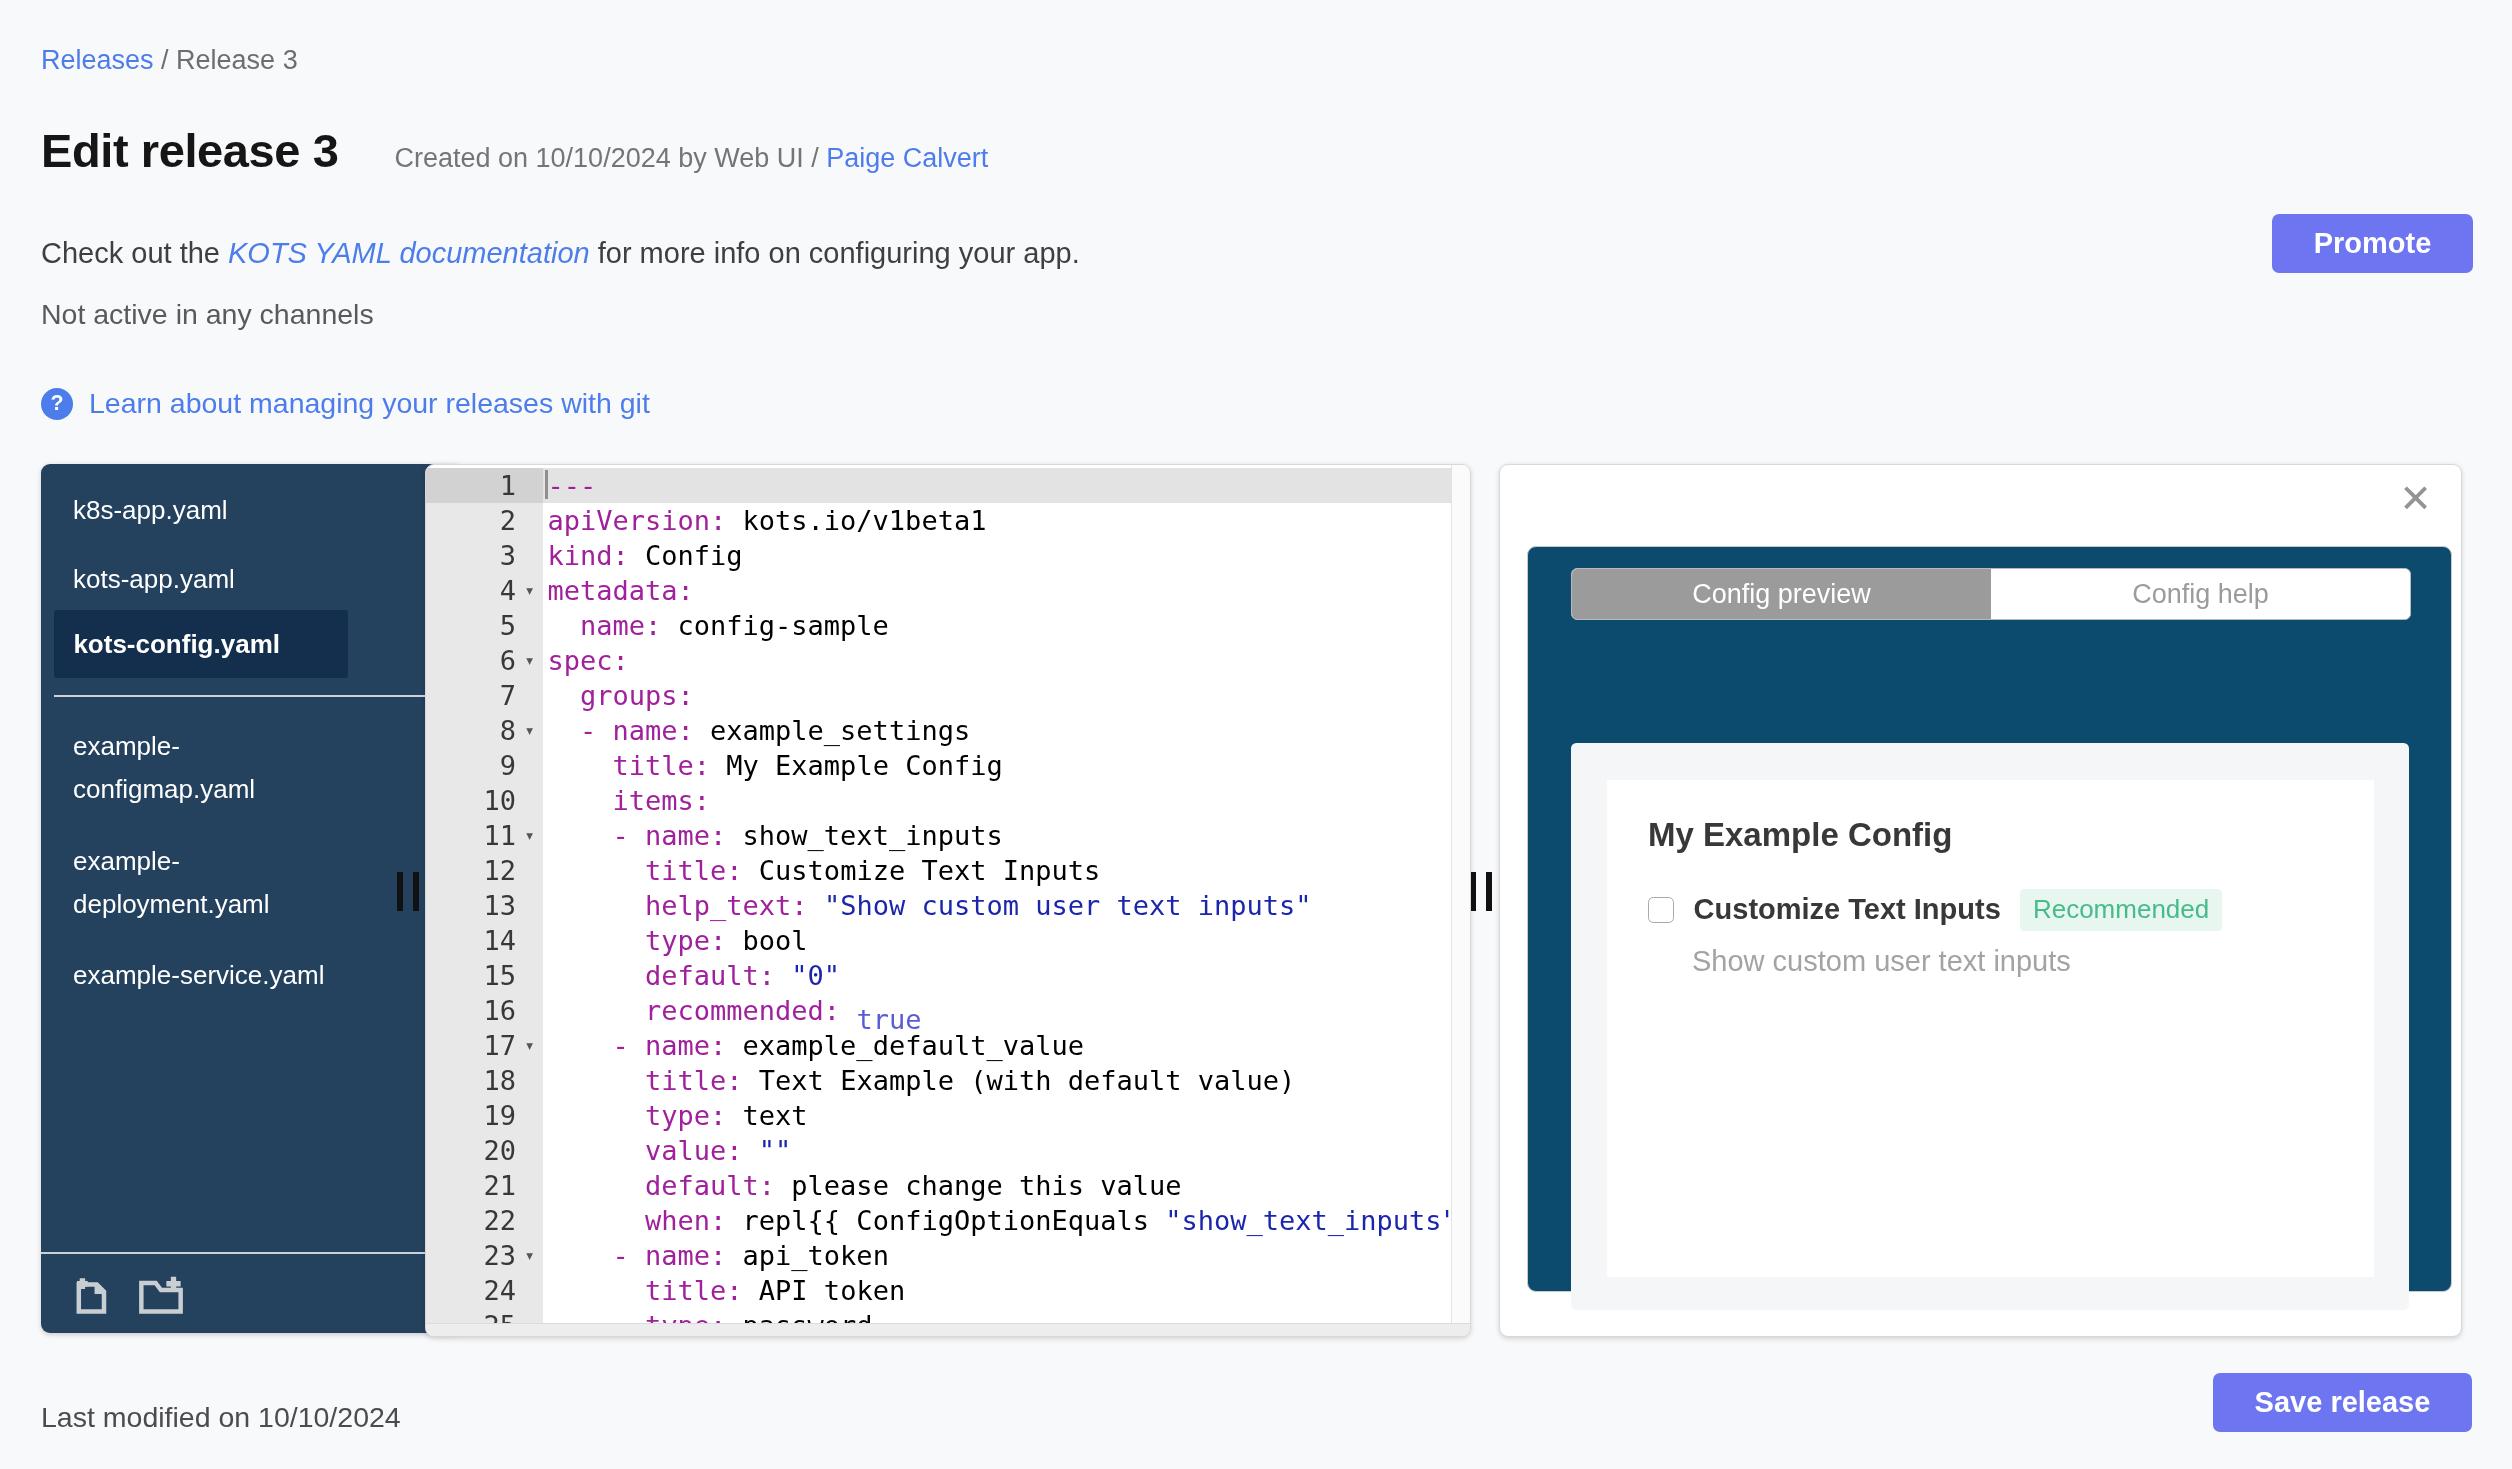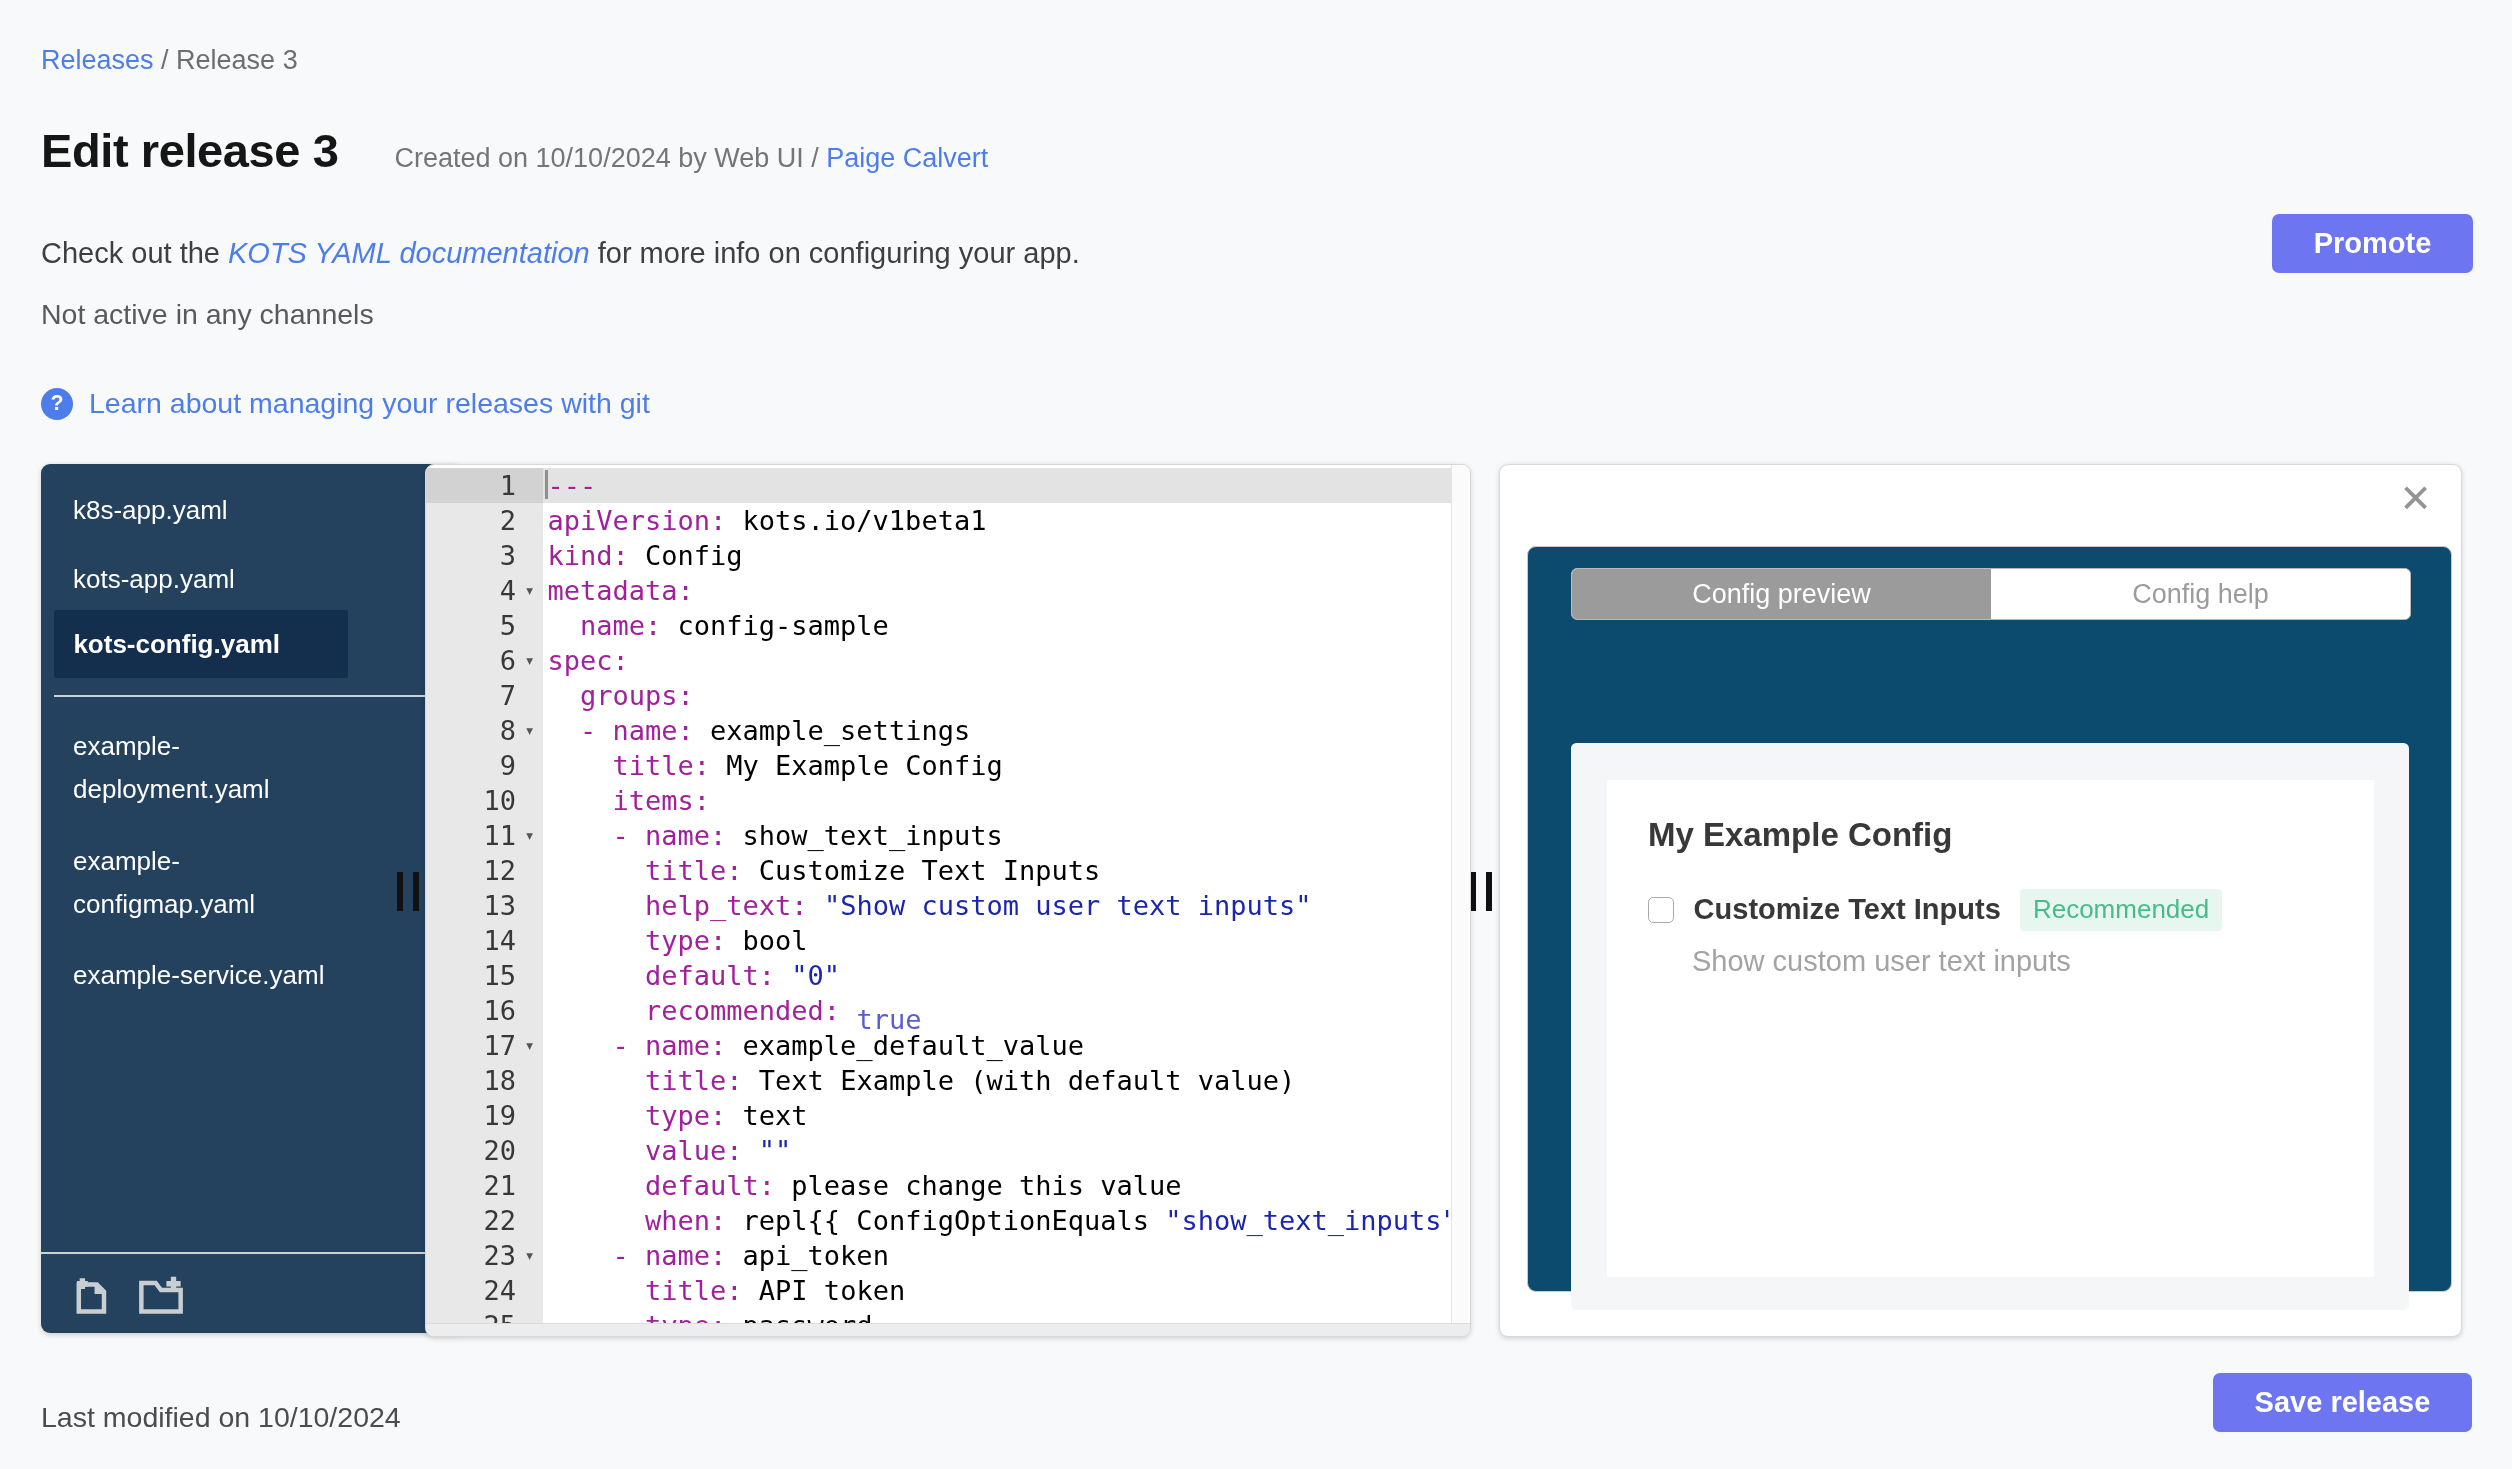--- a/index.html
+++ b/index.html
@@ -122,22 +122,22 @@
     <span class="help-badge">?</span>
     <a class="git-link">Learn about managing your releases with git</a>
   </div>
 
   <div class="sidebar">
     <div class="file-list">
         <div class="file-item">k8s-app.yaml</div>
         <div class="file-item gap-sm">kots-app.yaml</div>
         <div class="file-item active">kots-config.yaml</div>
         <div class="side-divider"></div>
+        <div class="file-item gap-md">example-configmap.yaml</div>
         <div class="file-item gap-md">example-deployment.yaml</div>
-        <div class="file-item gap-md">example-configmap.yaml</div>
         <div class="file-item gap-md">example-service.yaml</div>
       </div>
     <div class="sidebar-bottom">
       <div class="bottom-divider"></div>
       <div class="file-actions">
         <button class="icon-btn" title="">
           <svg width="45" height="45" viewBox="0 0 50 50">
             <path d="M12 14 L12 44 L40 44 L40 22 L32 14 Z" fill="none" stroke="#c9ced3" stroke-width="5"></path>
             <path d="M32 14 L32 22 L40 22" fill="none" stroke="#c9ced3" stroke-width="5"></path>
             <path d="M10 13 L22 13 M16 7 L16 19" stroke="#c9ced3" stroke-width="6"></path>

